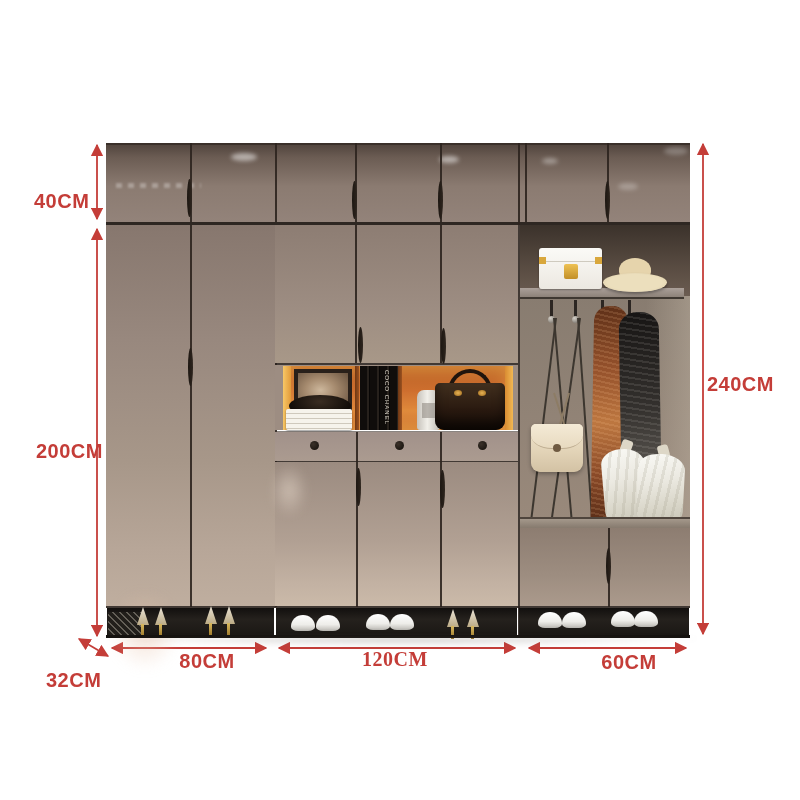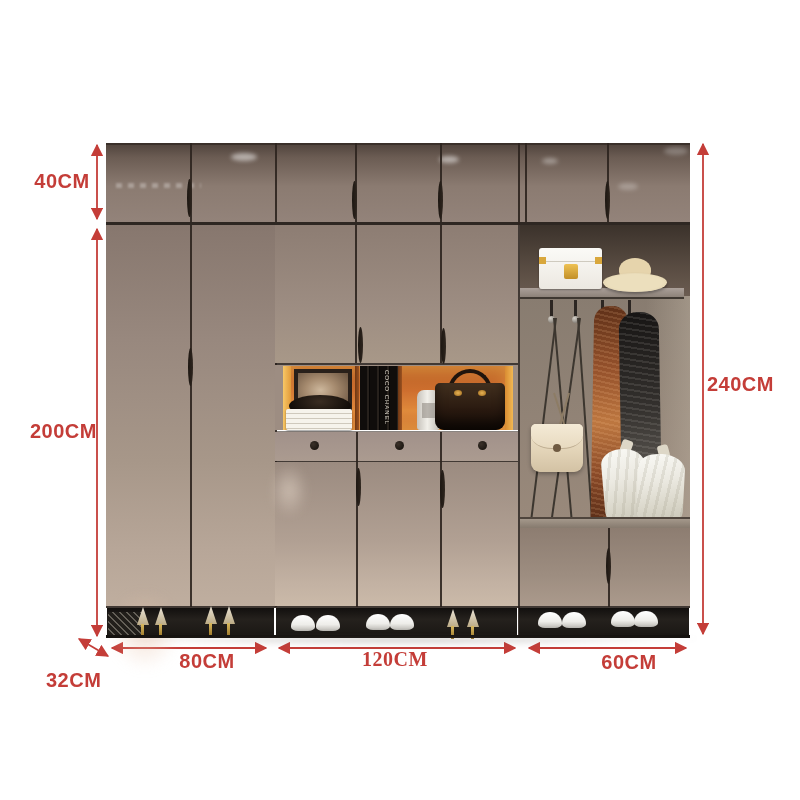--- a/index.html
+++ b/index.html
@@ -1,19 +1,19 @@
 <!DOCTYPE html>
 <html><head>
 <meta charset="utf-8">
 <style>
   html,body{margin:0;padding:0;background:#fff;}
   .canvas{position:relative;width:800px;height:800px;background:#ffffff;overflow:hidden;
           font-family:"Liberation Sans",sans-serif;}
   .dim-label{position:absolute;color:#c43d38;font-size:20px;font-weight:600;letter-spacing:.5px;}
-  .r{text-align:center;} .c{text-align:center;}
+  .r{text-align:left;margin-top:20px;} .c{text-align:center;}
   .cab{position:absolute;left:106px;top:143px;width:584px;height:495px;}
   .panel,.item{position:absolute;}
   .gapv{position:absolute;width:2px;background:rgba(44,36,30,.9);}
   .gaph{position:absolute;height:2px;background:rgba(44,36,30,.9);}
   .handle{position:absolute;width:5px;height:38px;border-radius:50%/50%;
           background:linear-gradient(90deg,#1c1611,#2e251e);}
   .knob{position:absolute;width:9px;height:9px;border-radius:50%;
         background:radial-gradient(circle at 35% 35%,#3a3129,#120e0a);}
   .spot{position:absolute;background:rgba(255,255,255,.5);border-radius:50%;filter:blur(2px);}
   .wire{position:absolute;width:2px;background:#3c362f;transform-origin:top center;}
@@ -47,21 +47,21 @@
       <line x1="97" y1="229" x2="97" y2="636" marker-start="url(#ah)" marker-end="url(#ah)"></line>
       <line x1="703" y1="144" x2="703" y2="634" marker-start="url(#ah)" marker-end="url(#ah)"></line>
       <line x1="79" y1="639" x2="108" y2="656" marker-start="url(#ah)" marker-end="url(#ah)"></line>
       <line x1="112" y1="648" x2="266" y2="648" marker-start="url(#ah)" marker-end="url(#ah)"></line>
       <line x1="279" y1="648" x2="515" y2="648" marker-start="url(#ah)" marker-end="url(#ah)"></line>
       <line x1="529" y1="648" x2="686" y2="648" marker-start="url(#ah)" marker-end="url(#ah)"></line>
     </g>
   </svg>
 
   <div class="dim-label r" style="left:34px;top:170px;width:56px;">40CM</div>
-  <div class="dim-label r" style="left:30px;top:420px;width:66px;">200CM</div>
+  <div class="dim-label r" style="left:36px;top:420px;width:66px;">200CM</div>
   <div class="dim-label" style="left:707px;top:373px;width:72px;">240CM</div>
   <div class="dim-label c" style="left:46px;top:669px;width:54px;">32CM</div>
   <div class="dim-label c" style="left:167px;top:650px;width:80px;">80CM</div>
   <div class="dim-label c" style="left:350px;top:648px;width:90px;font-family:Liberation Serif, serif;">120CM</div>
   <div class="dim-label c" style="left:589px;top:651px;width:80px;">60CM</div>
 
   <div class="cab">
 
     <div class="panel" style="left:0;top:0;width:584px;height:79px;
          background:linear-gradient(180deg,#4e423b 0%,#6b5c53 18%,#8b7b71 55%,#93837a 100%);">

